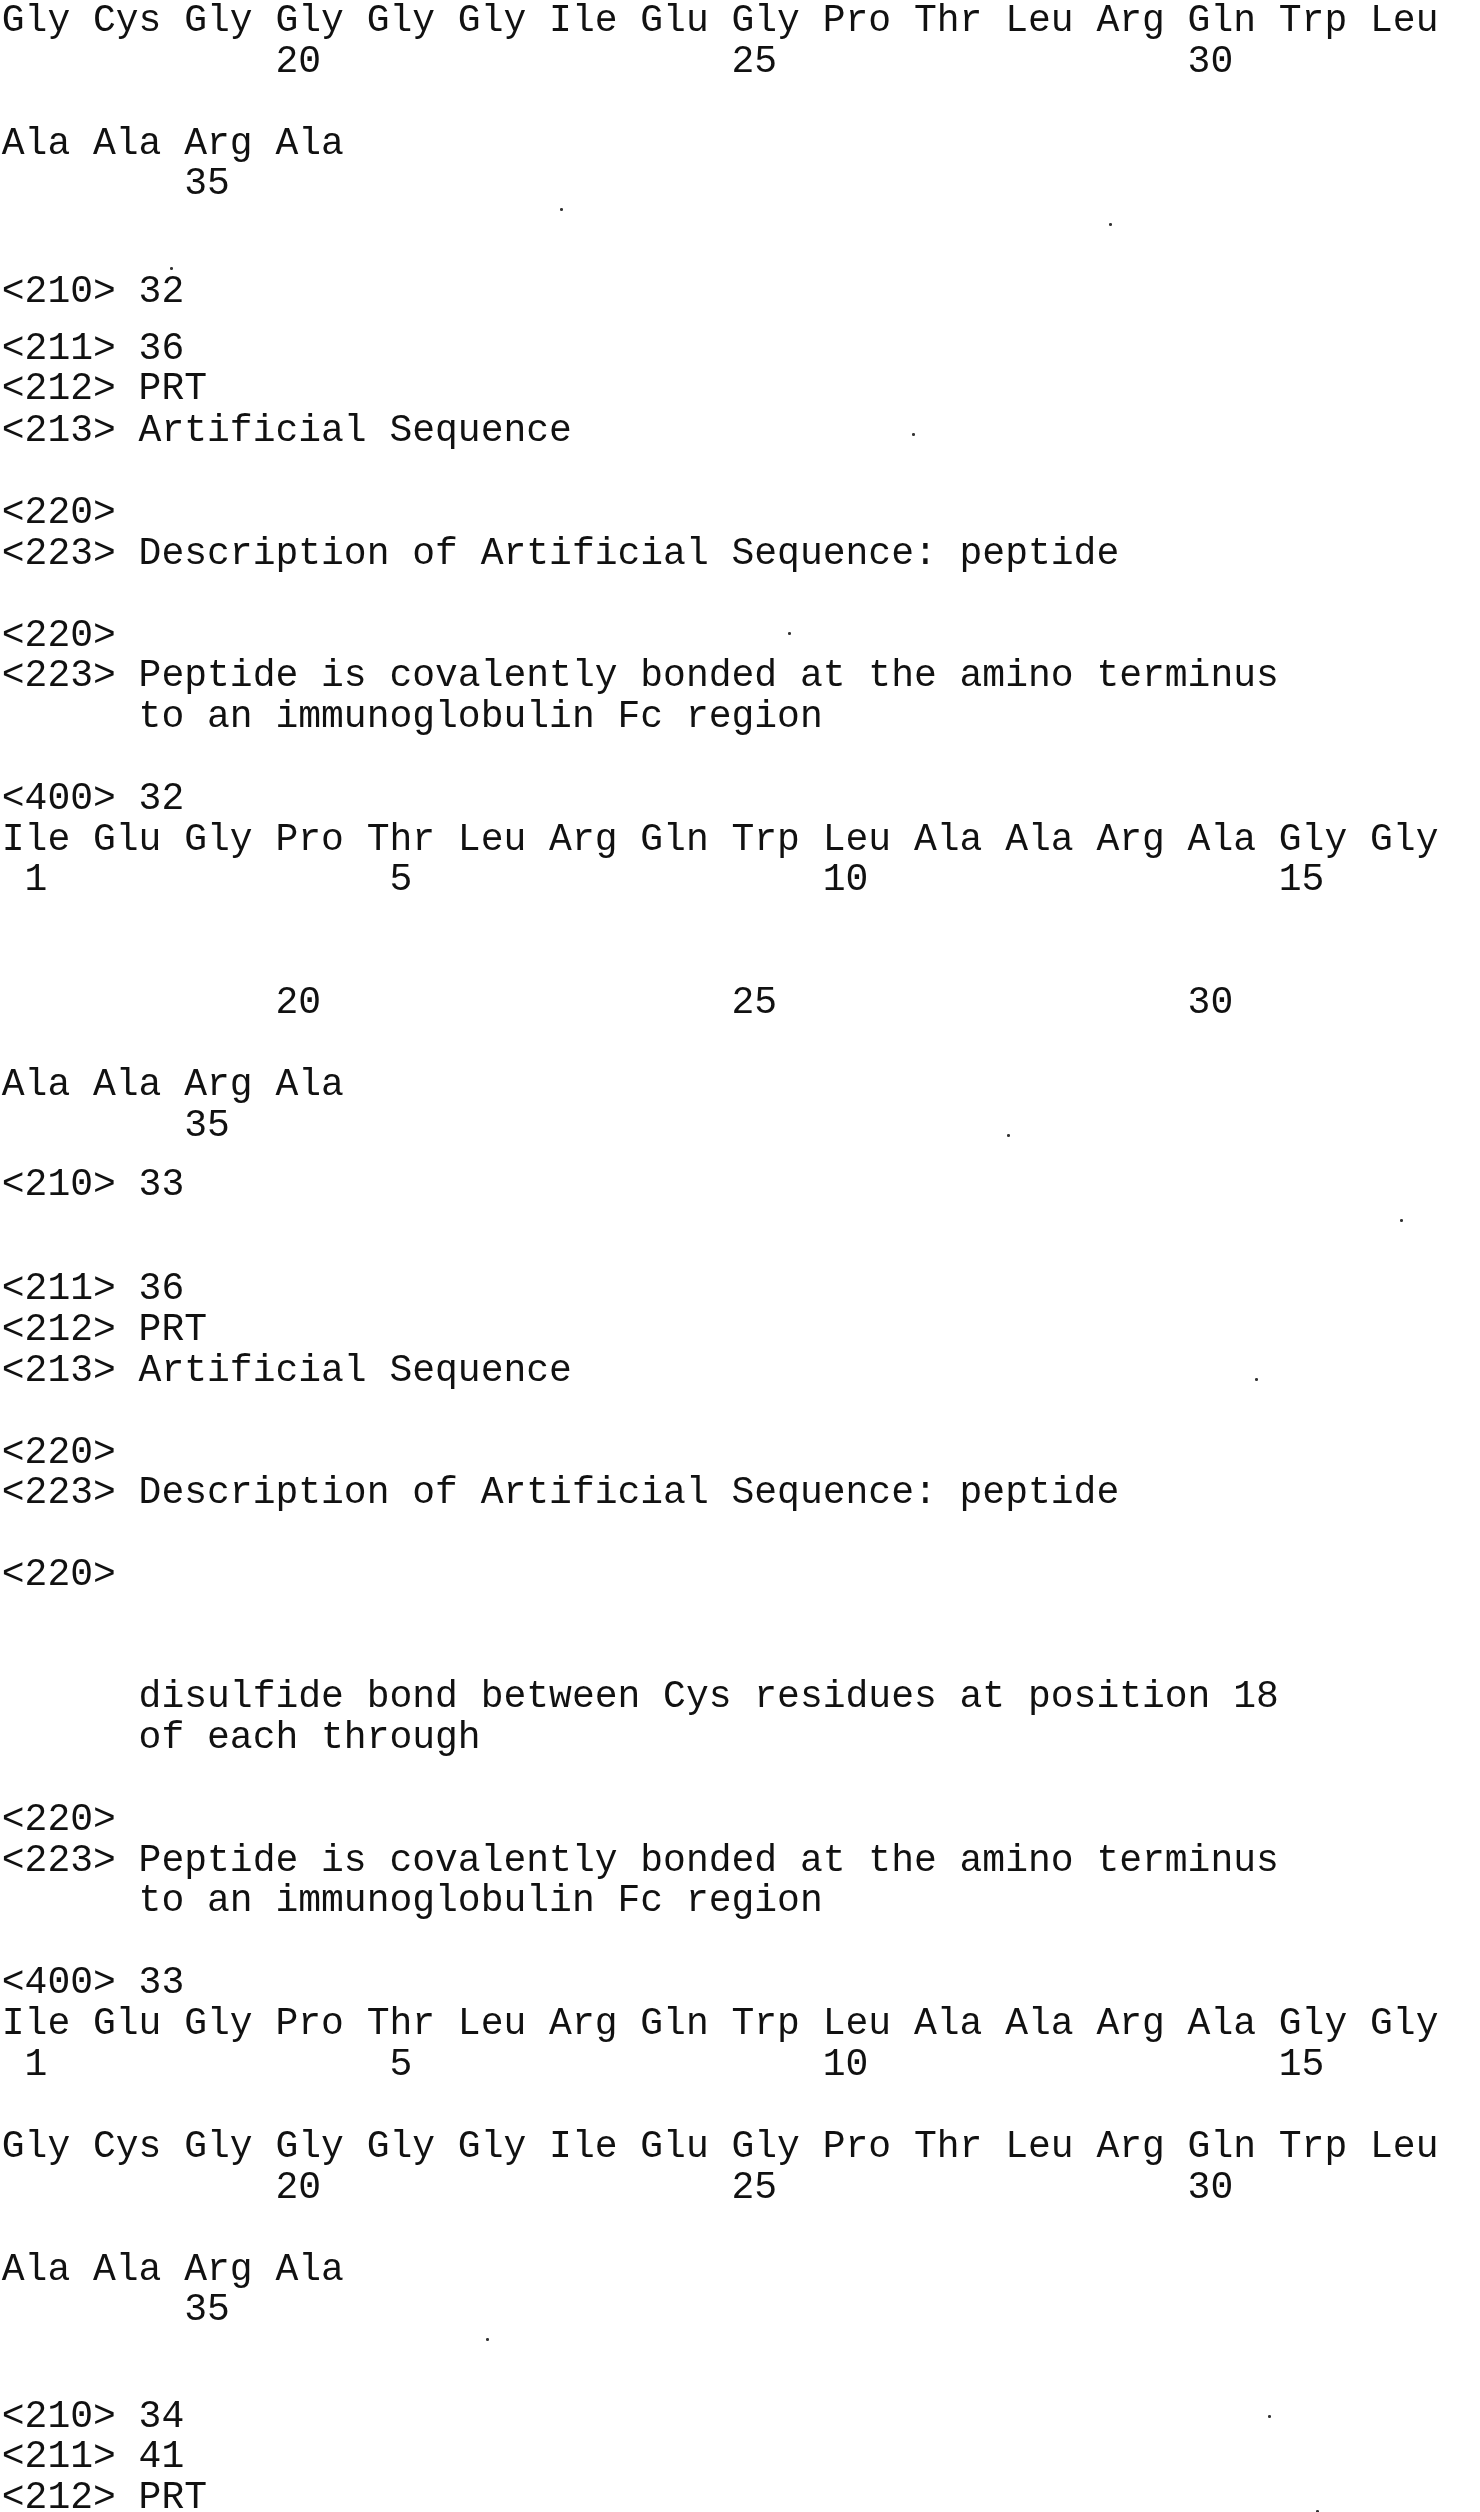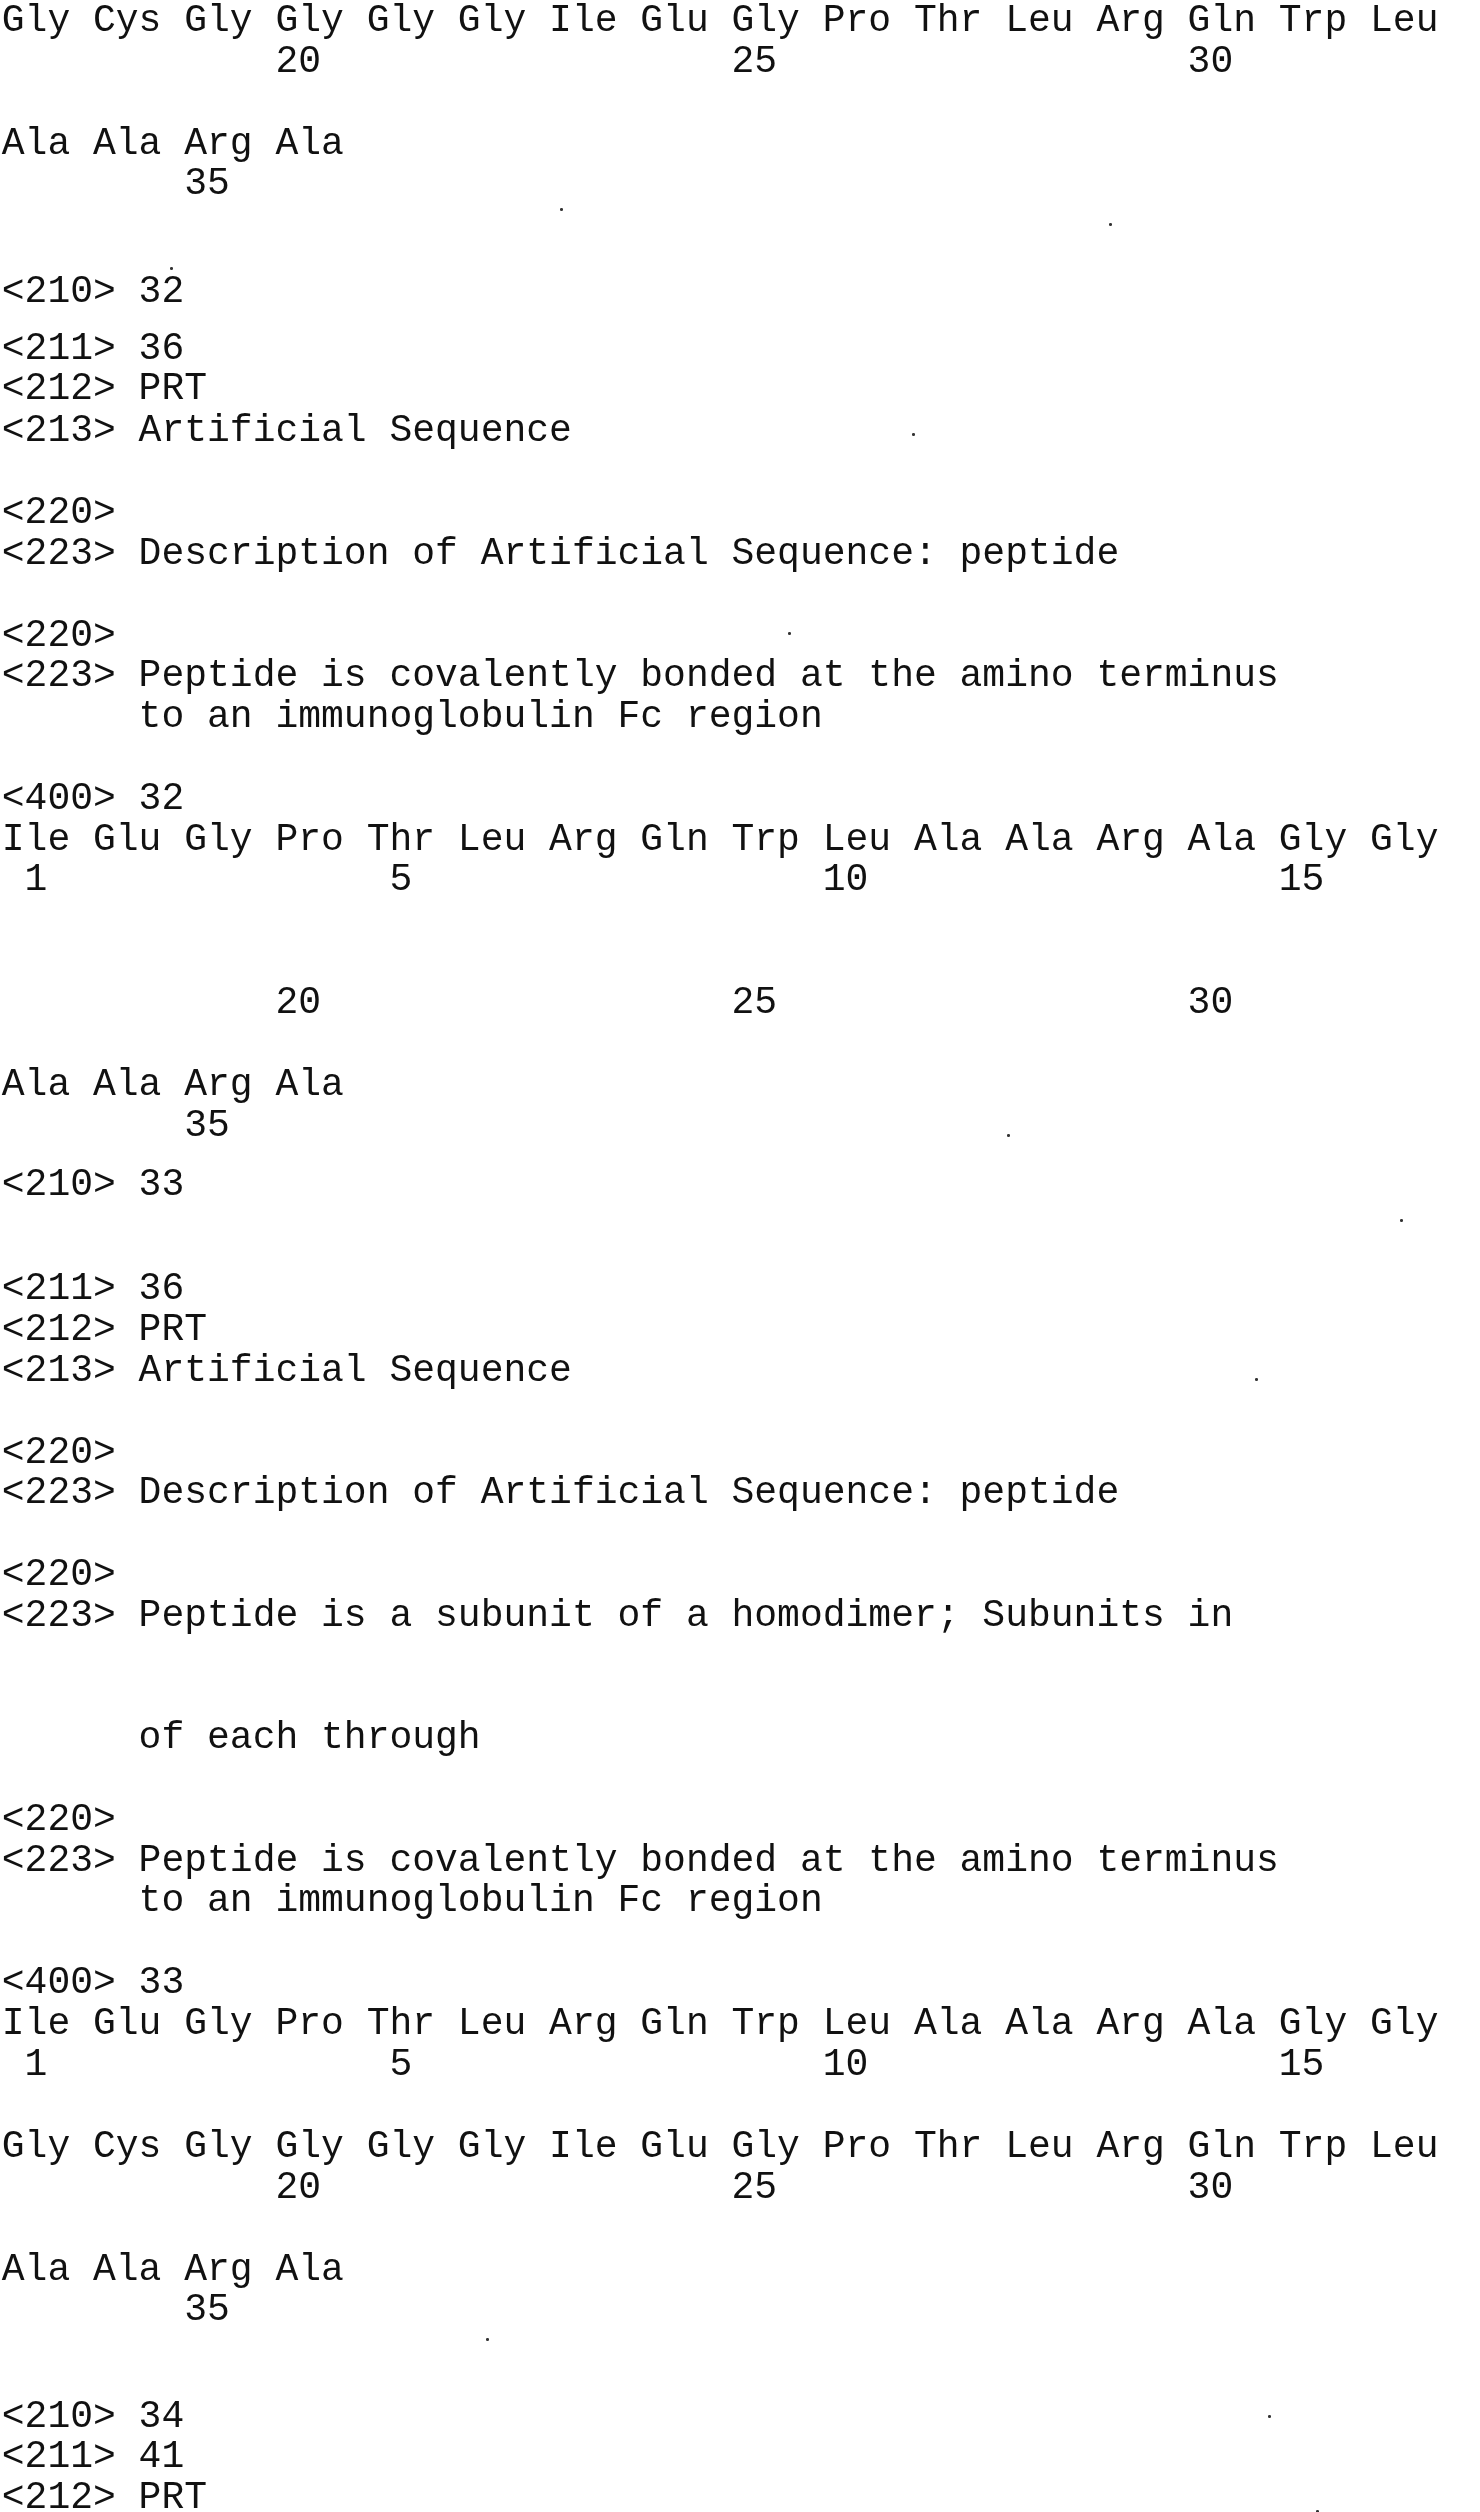--- a/index.html
+++ b/index.html
@@ -43,21 +43,21 @@
 
   <div class="line" style="top:1164px">&lt;210&gt; 33</div>
   <div class="line" style="top:1268px">&lt;211&gt; 36</div>
   <div class="line" style="top:1309px">&lt;212&gt; PRT</div>
   <div class="line" style="top:1350px">&lt;213&gt; Artificial Sequence</div>
 
   <div class="line" style="top:1432px">&lt;220&gt;</div>
   <div class="line" style="top:1472px">&lt;223&gt; Description of Artificial Sequence: peptide</div>
 
   <div class="line" style="top:1554px">&lt;220&gt;</div>
-  <div class="line" style="top:1595px">&lt;223&gt; Peptide is a subunit of a homodimer; Subunits in</div>
+  <div class="line" style="top:1676px">      disulfide bond between Cys residues at position 18</div>
   <div class="line" style="top:1717px">      of each through</div>
 
   <div class="line" style="top:1799px">&lt;220&gt;</div>
   <div class="line" style="top:1840px">&lt;223&gt; Peptide is covalently bonded at the amino terminus</div>
   <div class="line" style="top:1880px">      to an immunoglobulin Fc region</div>
 
   <div class="line" style="top:1962px">&lt;400&gt; 33</div>
   <div class="line" style="top:2003px">Ile Glu Gly Pro Thr Leu Arg Gln Trp Leu Ala Ala Arg Ala Gly Gly</div>
   <div class="line" style="top:2044px"> 1               5                  10                  15</div>
   <div class="line" style="top:2126px">Gly Cys Gly Gly Gly Gly Ile Glu Gly Pro Thr Leu Arg Gln Trp Leu</div>

